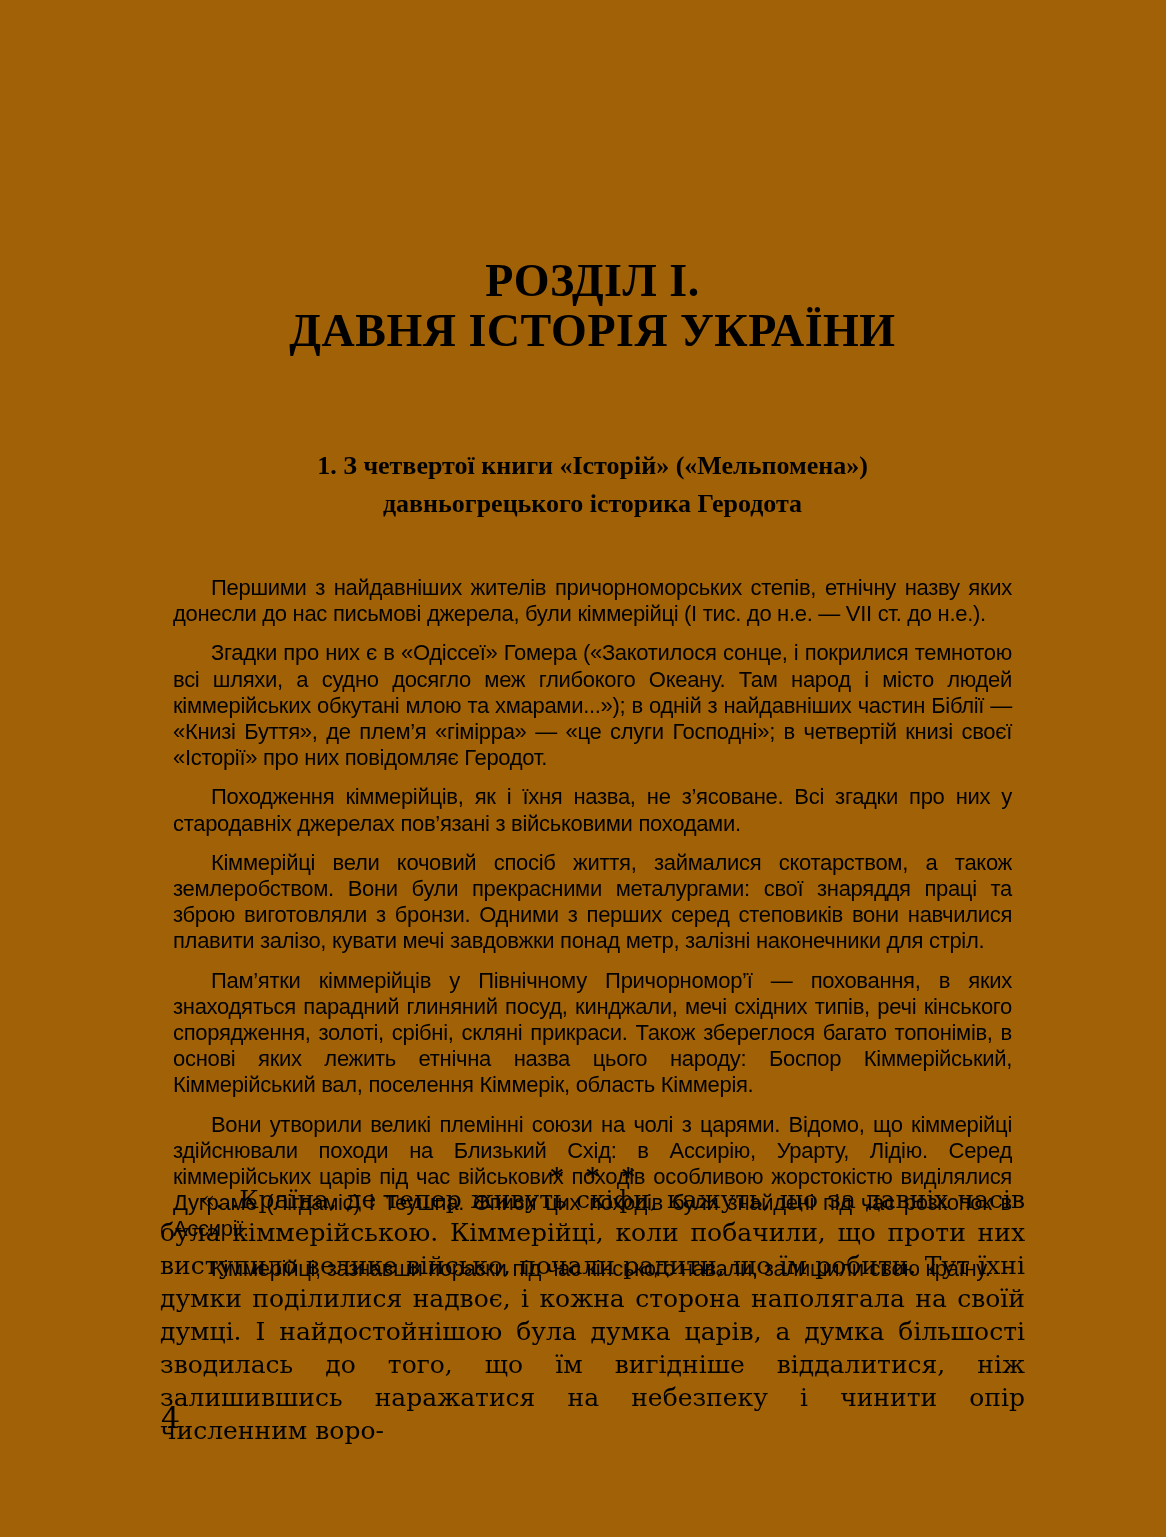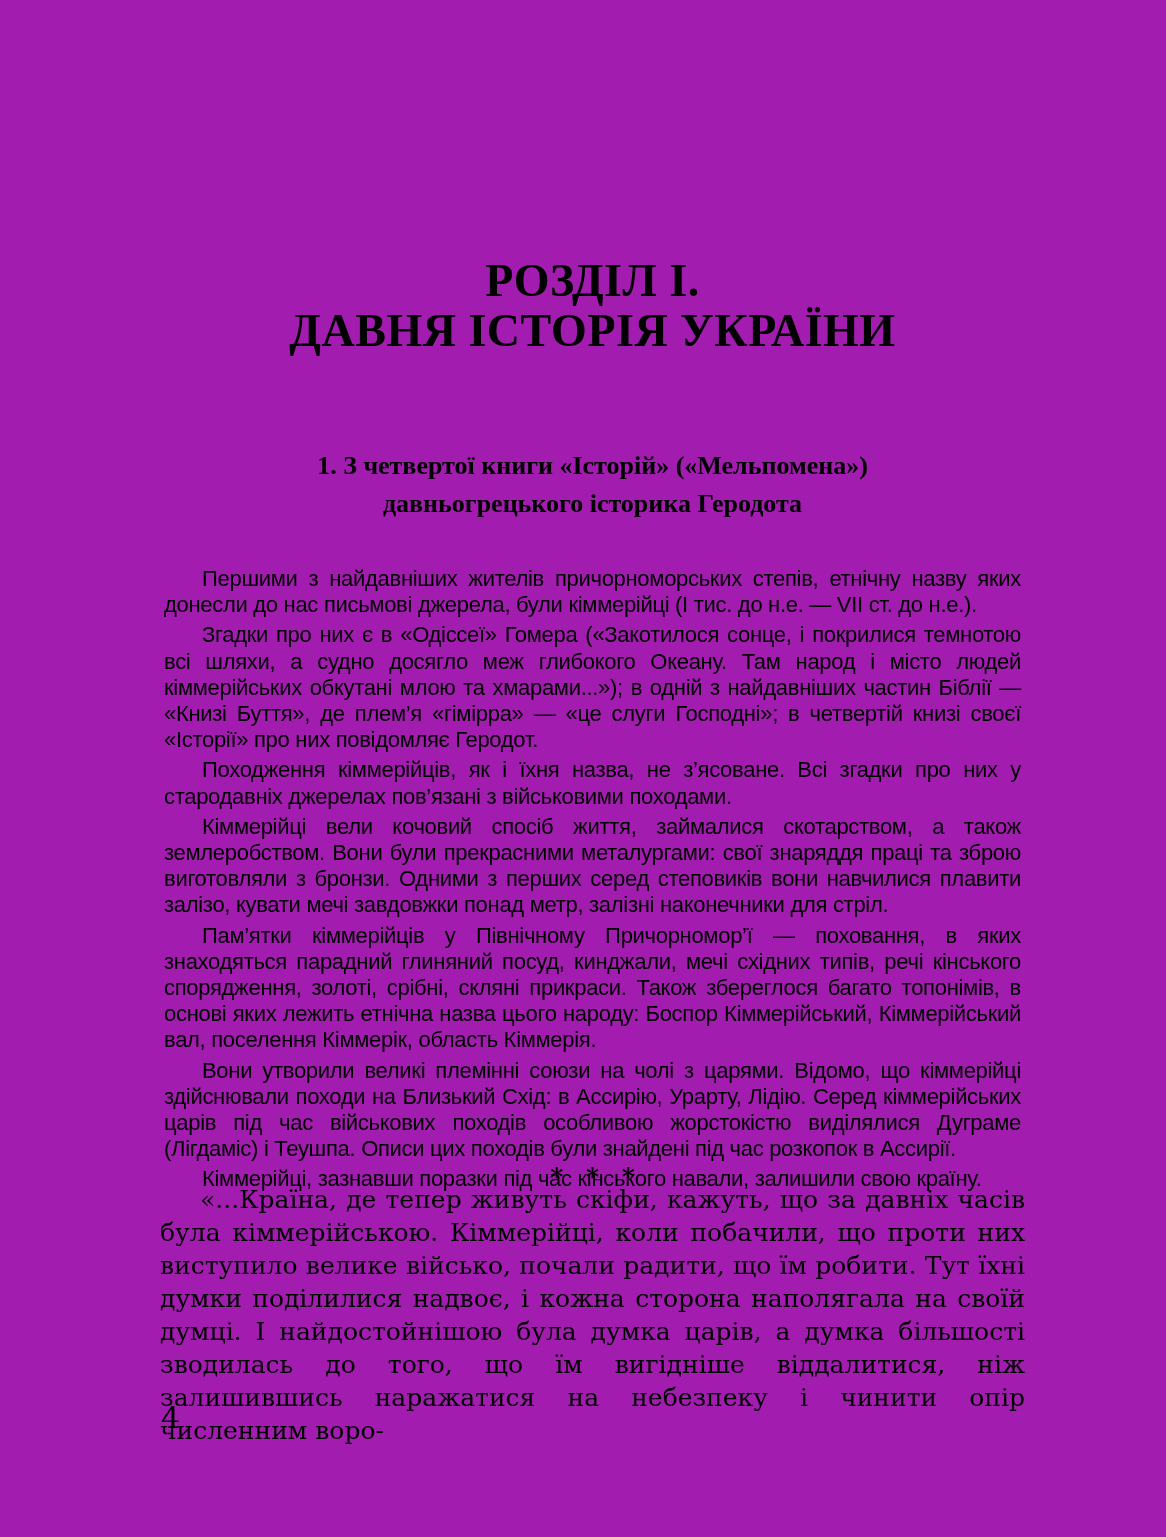--- a/index.html
+++ b/index.html
@@ -4,21 +4,21 @@
 <style>
   html, body {
     margin: 0;
     padding: 0;
     background: #ffffff;
   }
   .page {
     position: relative;
     width: 1166px;
     height: 1537px;
-    background: #a21caf;
+    background: #a16207;
     color: #000000;
     overflow: hidden;
   }
   .col {
     position: absolute;
     left: 160px;
     width: 865px;
   }
   .chapter-title {
     top: 256px;
@@ -40,21 +40,21 @@
   .body-text {
     top: 562px;
     font-family: "Liberation Sans", sans-serif;
     font-stretch: condensed;
     font-size: 22px;
     line-height: 26.2px;
     letter-spacing: -0.3px;
     text-align: justify;
   }
   .body-text p {
-    margin: 4px;
+    margin: 13px;
     text-indent: 38px;
   }
   .separator {
     top: 1163px;
     text-align: center;
     font-family: "DejaVu Serif", serif;
     font-weight: 700;
     font-size: 25px;
     line-height: 28px;
     word-spacing: 14px;

